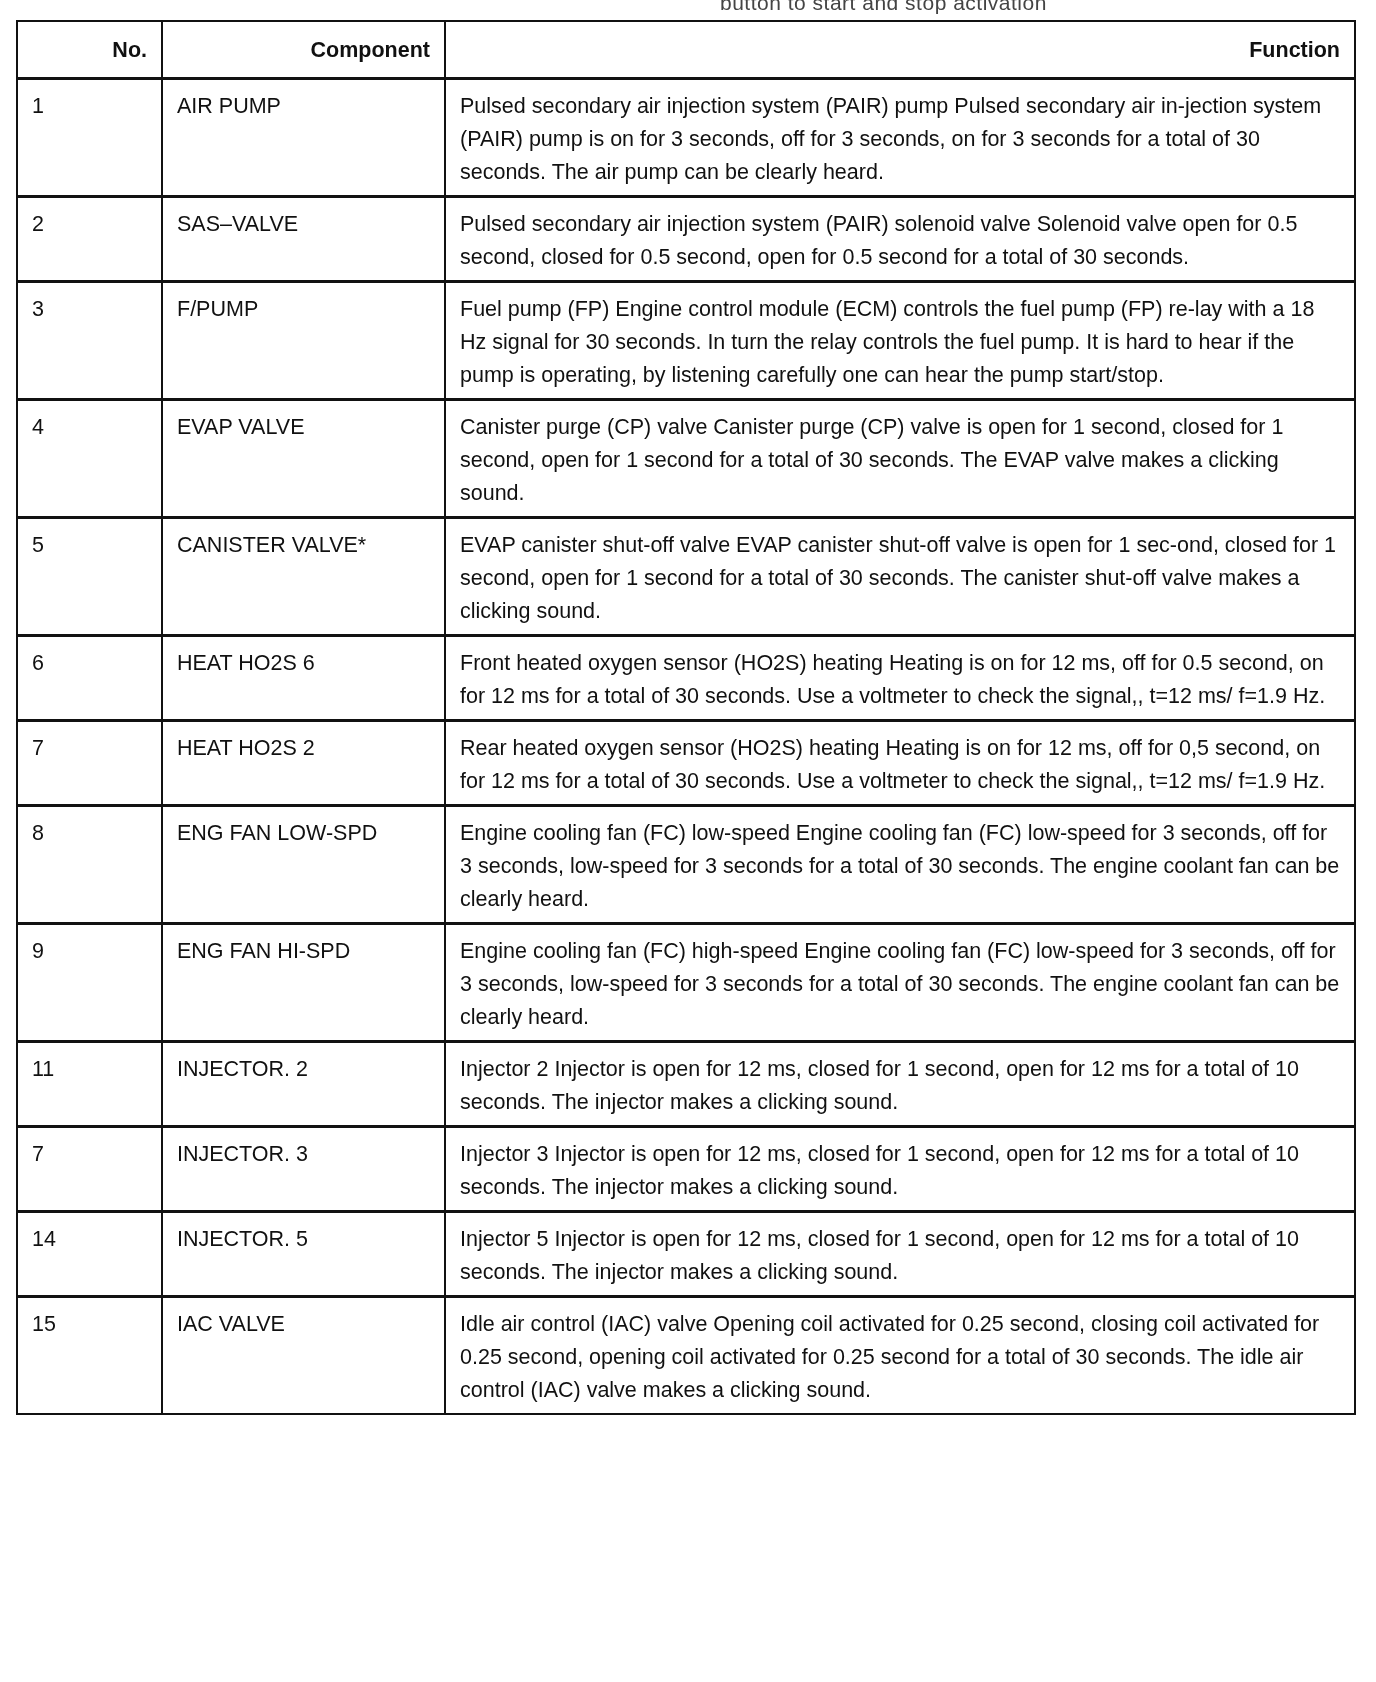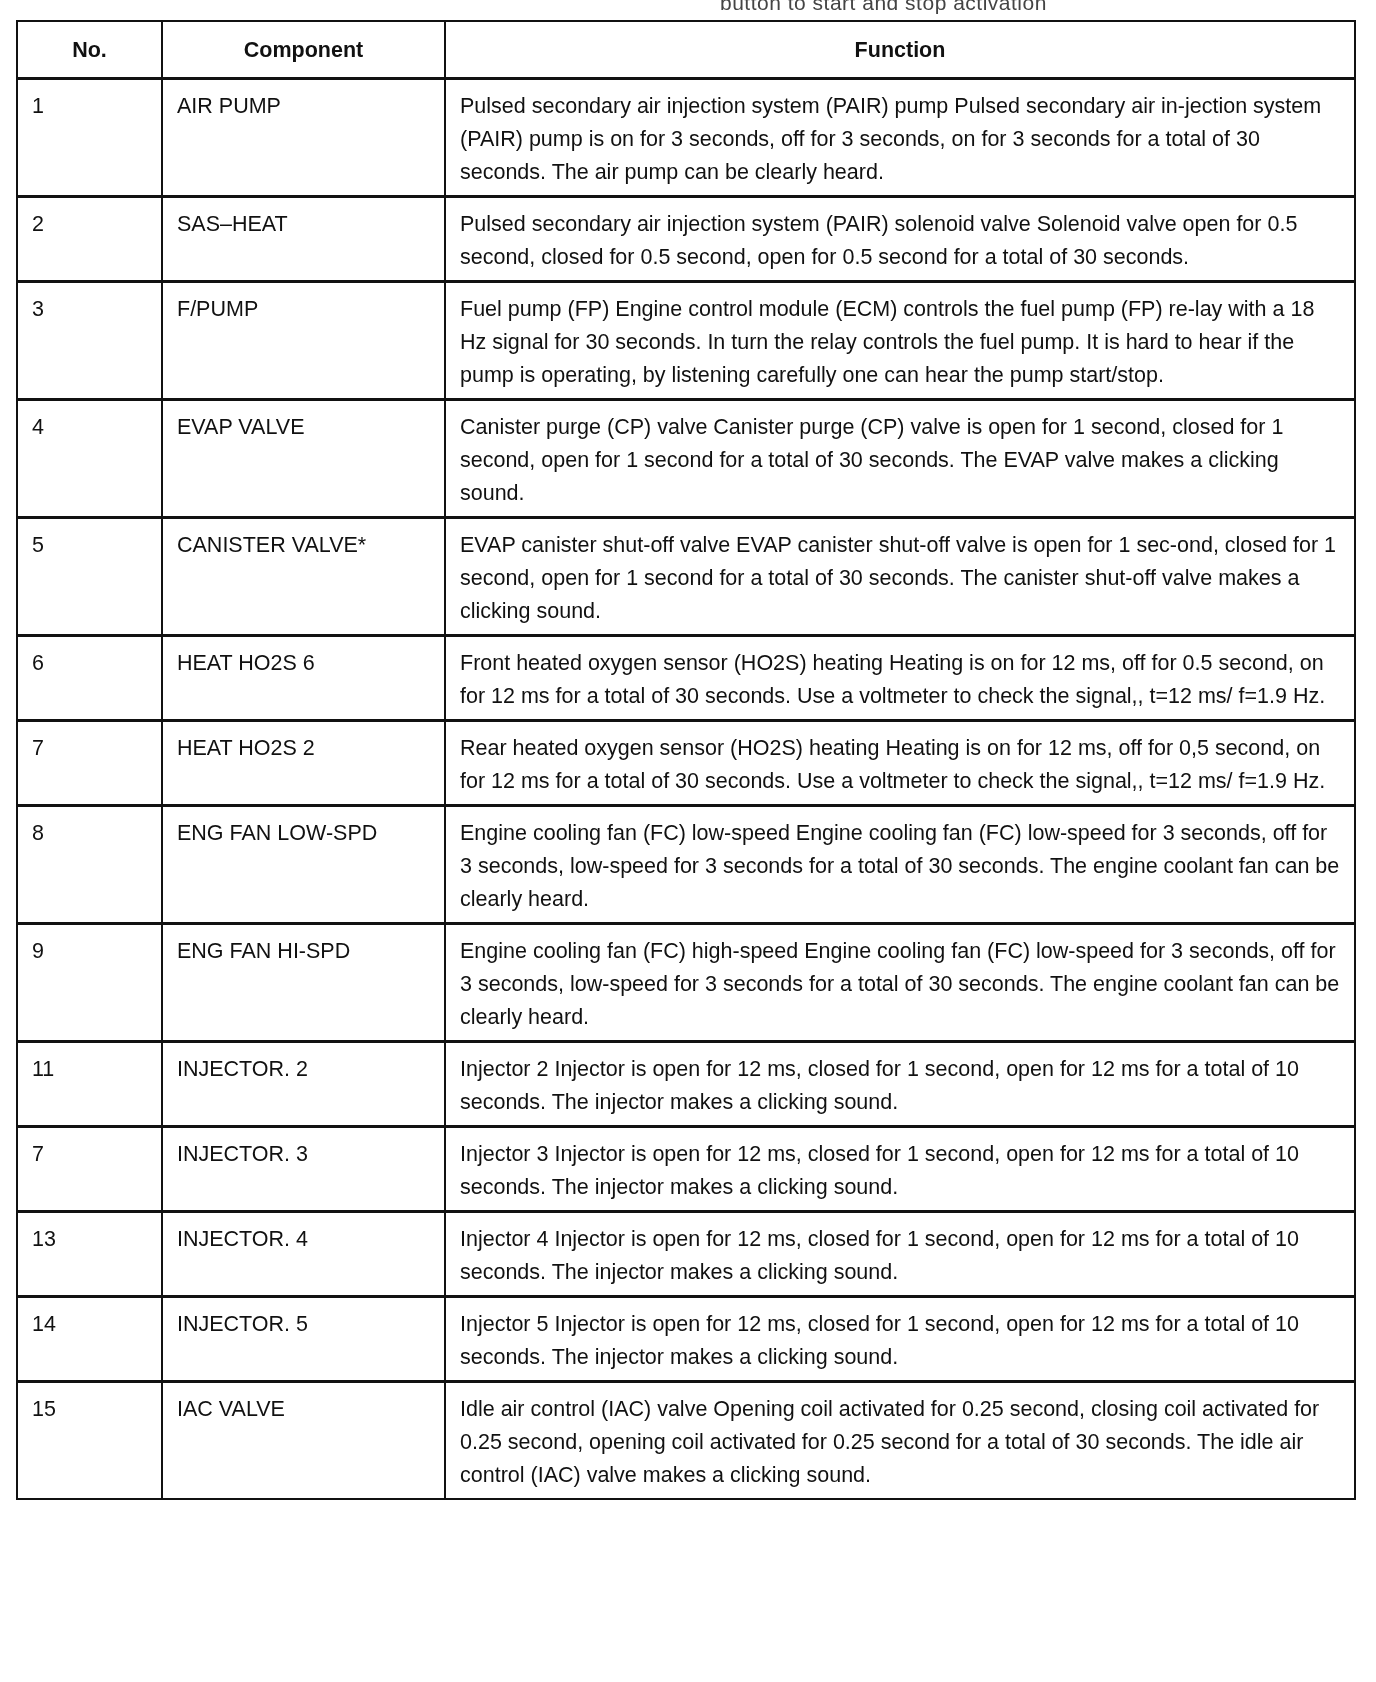--- a/index.html
+++ b/index.html
@@ -15,21 +15,21 @@
       position: absolute; left: 16px; top: 20px;
       width: 1340px; border-collapse: collapse;
       table-layout: fixed;
     }
     table.spec th, table.spec td {
       border: 2px solid #111; vertical-align: top;
       padding: 10px 14px 6px 14px;
       font-size: 21.5px; line-height: 33px;
     }
     table.spec th {
-      text-align: center; font-weight: bold; font-size: 21.5px;
+      text-align: right; font-weight: bold; font-size: 21.5px;
       padding-top: 12px; padding-bottom: 10px;
       border-bottom: 3px solid #111;
     }
     table.spec tr.row td { border-top: 3px solid #111; }
     col.c-no { width: 145px; }
     col.c-comp { width: 283px; }
     col.c-func { width: auto; }
     td.func { padding-right: 10px; }
   </style>
 </head>
@@ -51,21 +51,21 @@
     </tr>
   </thead>
   <tbody>
     <tr class="row">
       <td>1</td>
       <td>AIR PUMP</td>
       <td class="func">Pulsed secondary air injection system (PAIR) pump Pulsed secondary air in-jection system (PAIR) pump is on for 3 seconds, off for 3 seconds, on for 3 seconds for a total of 30 seconds. The air pump can be clearly heard.</td>
     </tr>
     <tr class="row">
       <td>2</td>
-      <td>SAS–HEAT</td>
+      <td>SAS–VALVE</td>
       <td class="func">Pulsed secondary air injection system (PAIR) solenoid valve Solenoid valve open for 0.5 second, closed for 0.5 second, open for 0.5 second for a total of 30 seconds.</td>
     </tr>
     <tr class="row">
       <td>3</td>
       <td>F/PUMP</td>
       <td class="func">Fuel pump (FP) Engine control module (ECM) controls the fuel pump (FP) re-lay with a 18 Hz signal for 30 seconds. In turn the relay controls the fuel pump. It is hard to hear if the pump is operating, by listening carefully one can hear the pump start/stop.</td>
     </tr>
     <tr class="row">
       <td>4</td>
       <td>EVAP VALVE</td>
@@ -100,25 +100,20 @@
       <td>11</td>
       <td>INJECTOR. 2</td>
       <td class="func">Injector 2 Injector is open for 12 ms, closed for 1 second, open for 12 ms for a total of 10 seconds. The injector makes a clicking sound.</td>
     </tr>
     <tr class="row">
       <td>7</td>
       <td>INJECTOR. 3</td>
       <td class="func">Injector 3 Injector is open for 12 ms, closed for 1 second, open for 12 ms for a total of 10 seconds. The injector makes a clicking sound.</td>
     </tr>
     <tr class="row">
-      <td>13</td>
-      <td>INJECTOR. 4</td>
-      <td class="func">Injector 4 Injector is open for 12 ms, closed for 1 second, open for 12 ms for a total of 10 seconds. The injector makes a clicking sound.</td>
-    </tr>
-    <tr class="row">
       <td>14</td>
       <td>INJECTOR. 5</td>
       <td class="func">Injector 5 Injector is open for 12 ms, closed for 1 second, open for 12 ms for a total of 10 seconds. The injector makes a clicking sound.</td>
     </tr>
     <tr class="row">
       <td>15</td>
       <td>IAC VALVE</td>
       <td class="func">Idle air control (IAC) valve Opening coil activated for 0.25 second, closing coil activated for 0.25 second, opening coil activated for 0.25 second for a total of 30 seconds. The idle air control (IAC) valve makes a clicking sound.</td>
     </tr>
   </tbody>

